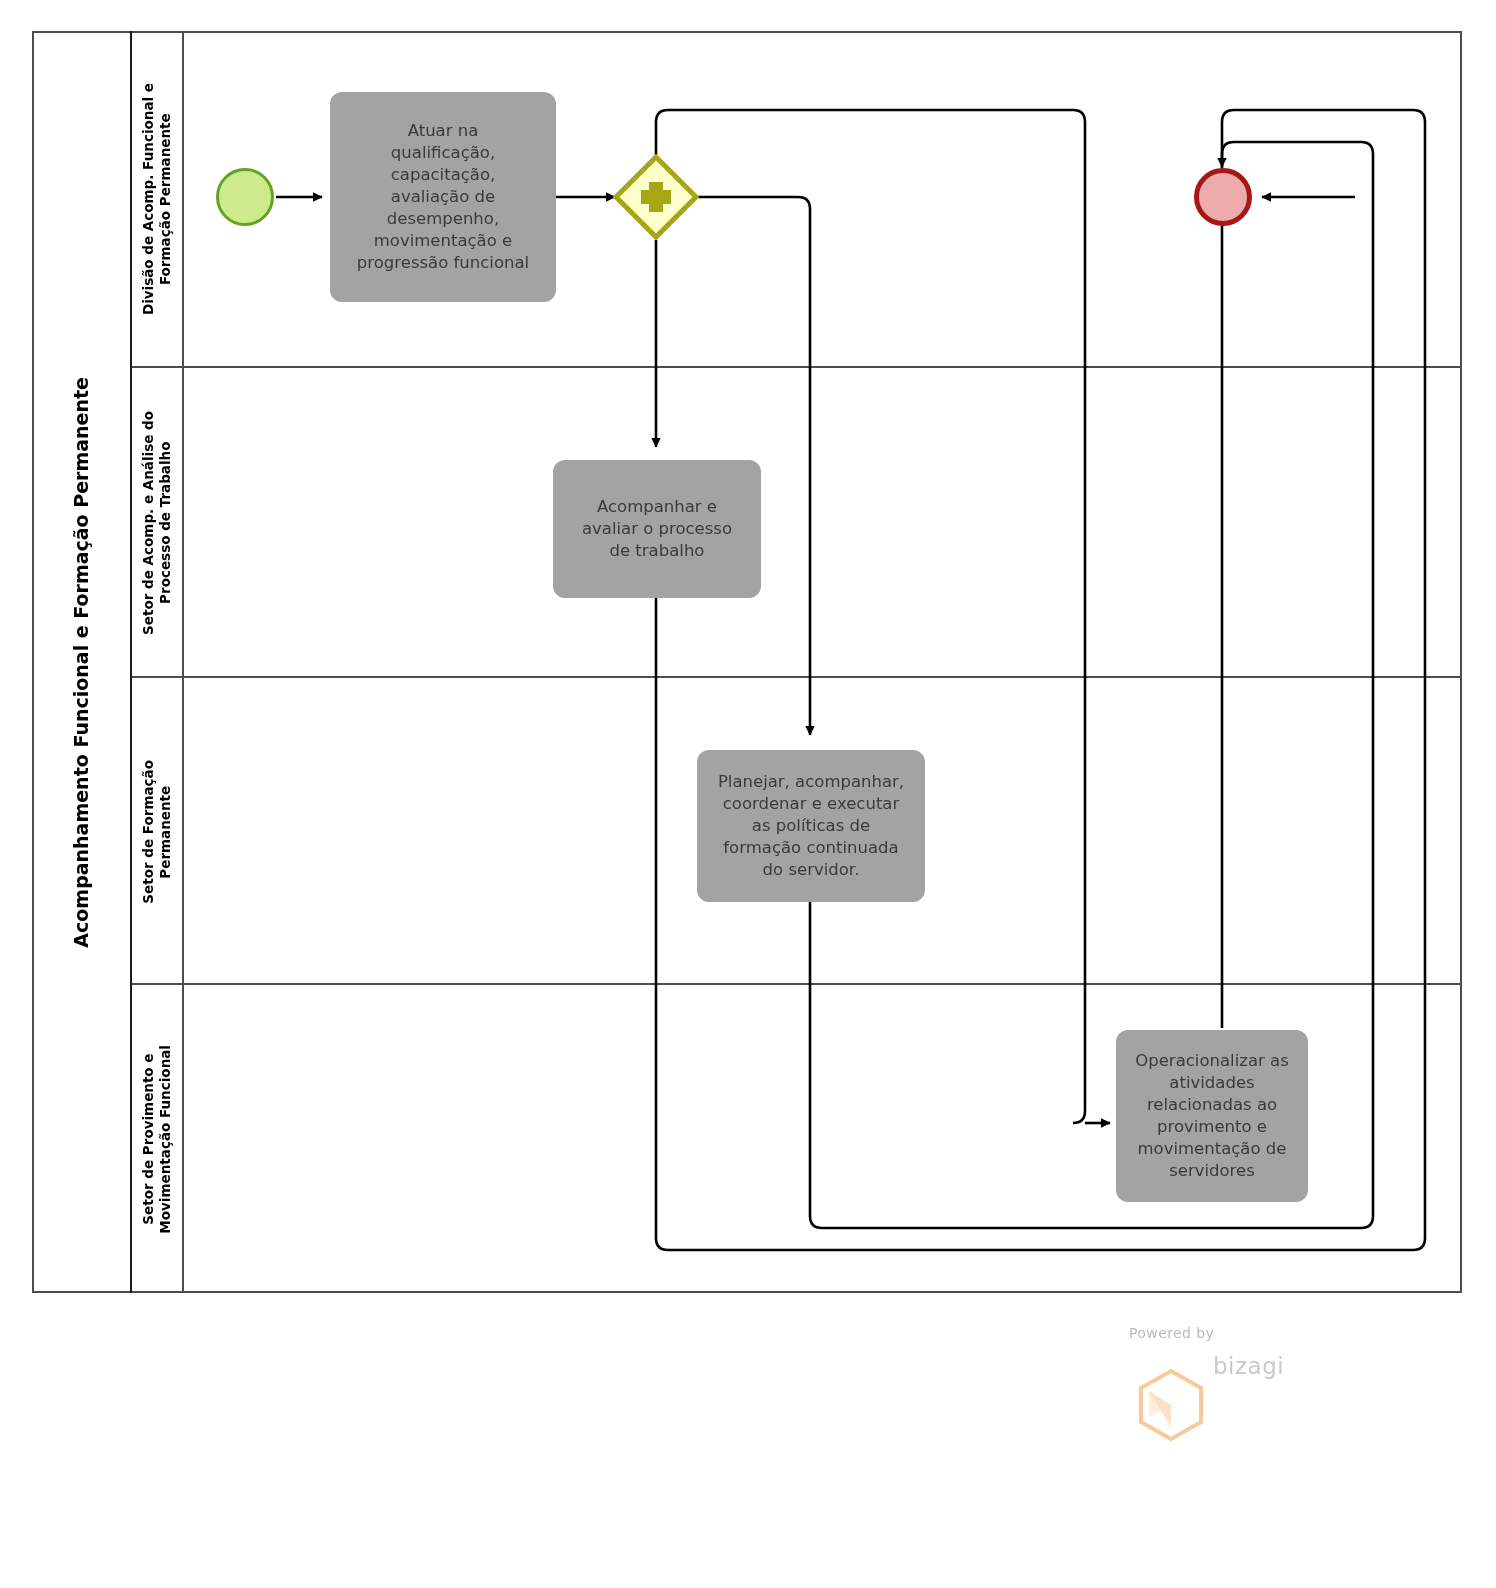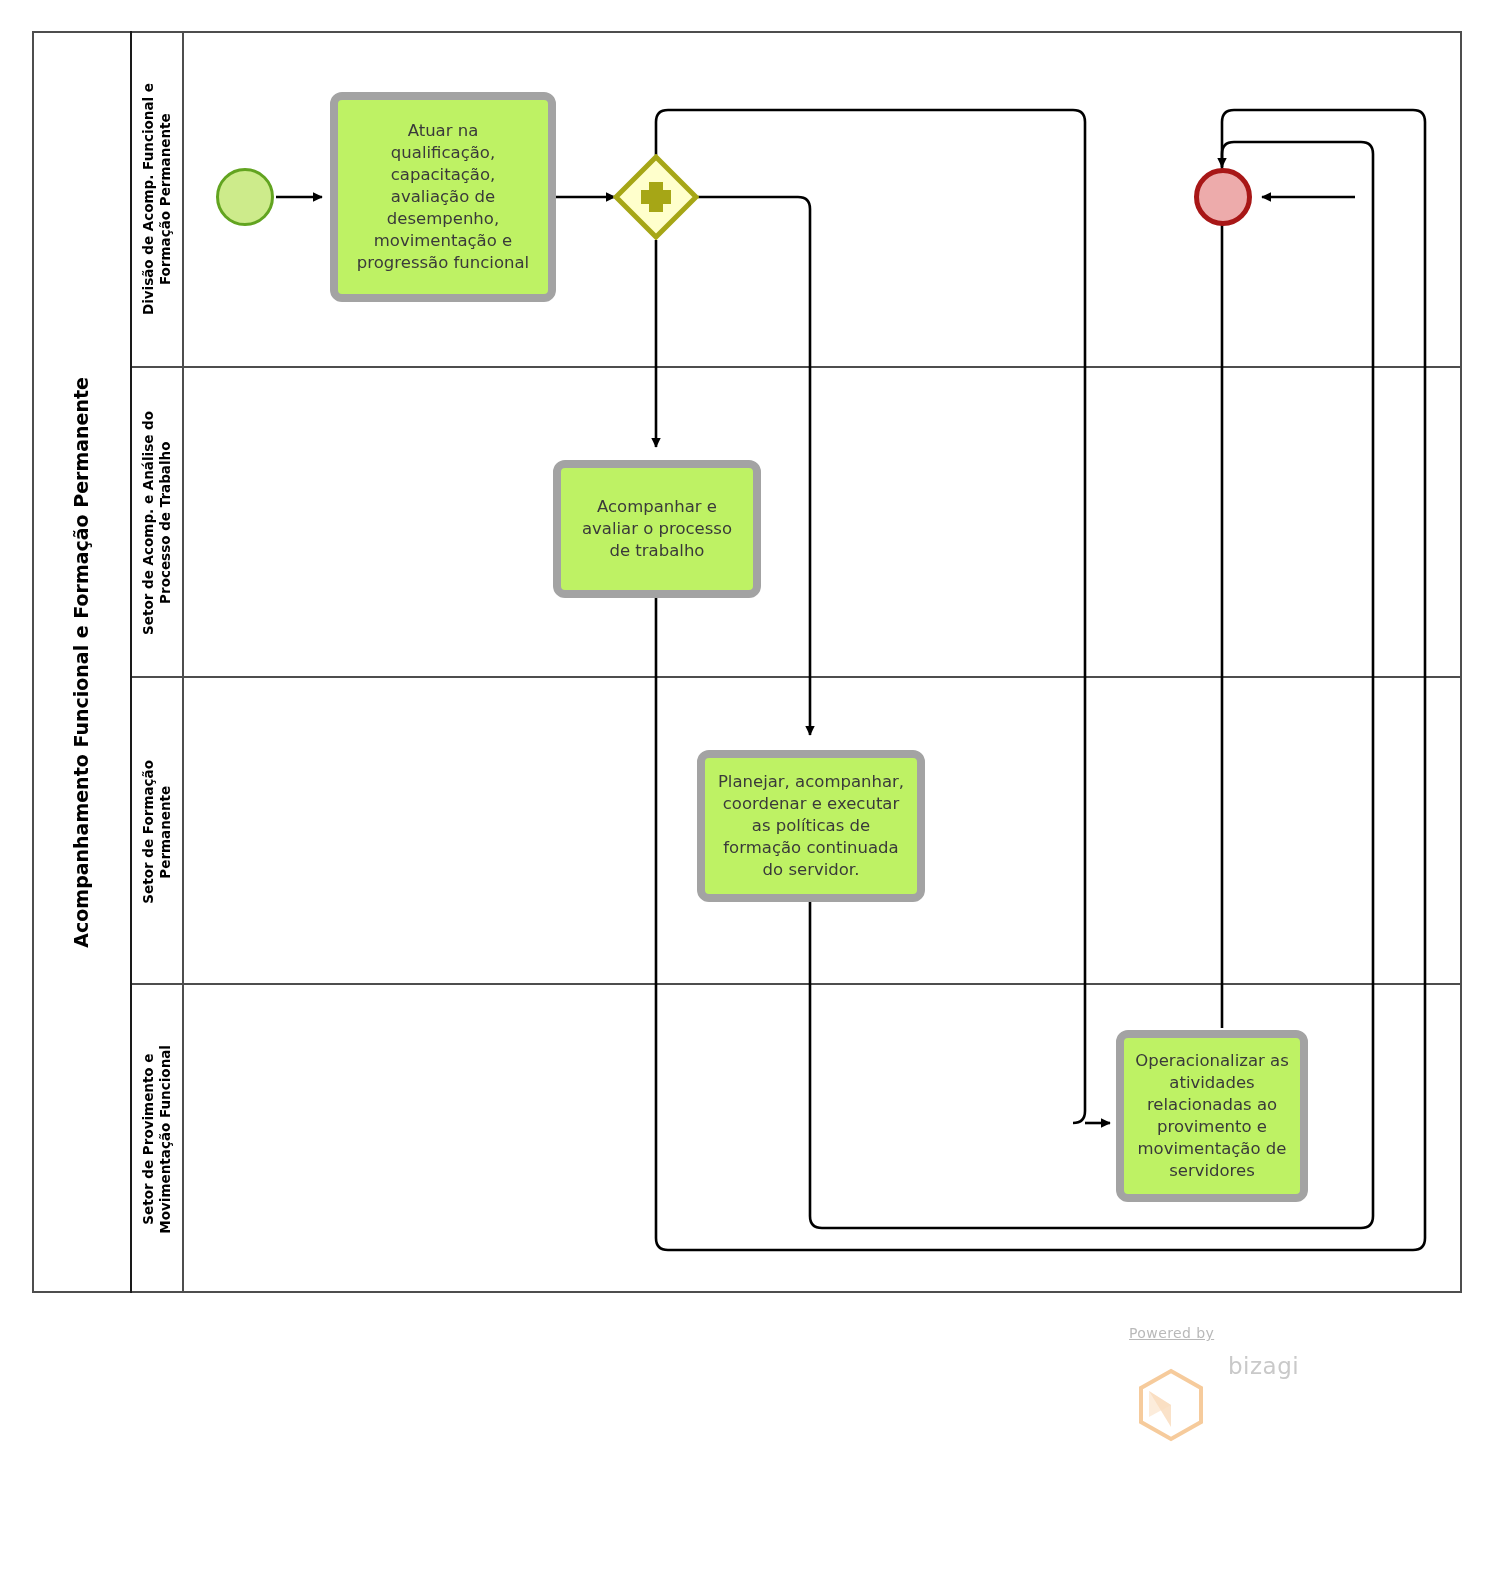--- a/index.html
+++ b/index.html
@@ -38,21 +38,21 @@
   }
   .lane-head span{
     writing-mode:vertical-rl;transform:rotate(180deg);
     font-weight:bold;font-size:13.5px;color:#000;line-height:1.25;
     text-align:center;white-space:pre-line;
   }
 
   
   .task{
     position:absolute;box-sizing:border-box;
-    background:#bef264;border:8px solid #a3a3a3;border-radius:12px;
+    background:#a3a3a3;border:8px solid #a3a3a3;border-radius:12px;
     display:flex;align-items:center;justify-content:center;
     text-align:center;color:#3a3a3a;font-size:16.5px;line-height:1.33;
     padding:4px 7px;white-space:pre-line;
   }
   .start-event{
     position:absolute;border-radius:50%;
     background:#cdeb8b;border:3px solid #62a420;box-sizing:border-box;
   }
   .end-event{
     position:absolute;border-radius:50%;
@@ -60,26 +60,24 @@
   }
   .gateway{
     position:absolute;
   }
 
   
   .logo{position:absolute;left:1125px;top:1325px;width:300px;height:120px;}
   .logo .powered{
     position:absolute;left:4px;top:0px;font-size:14px;color:#b9b9b9;
     letter-spacing:0.4px;
-    text-decoration:underline;
   }
   .logo .bizagi{
     position:absolute;left:88px;top:28px;font-size:23px;color:#c9c9c9;
     letter-spacing:0.5px;
-    margin-left:15px;
   }
   .logo .modeler{
     position:absolute;left:86px;top:44px;font-size:51px;color:#f6cb9c;
     letter-spacing:-0.5px;line-height:1;
   }
   .logo .hexmark{position:absolute;left:8px;top:42px;}
 </style>
 </head>
 <body>
 

